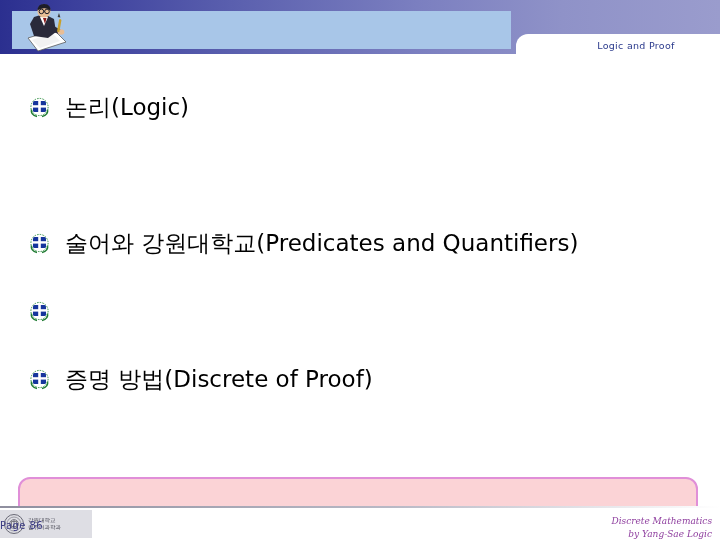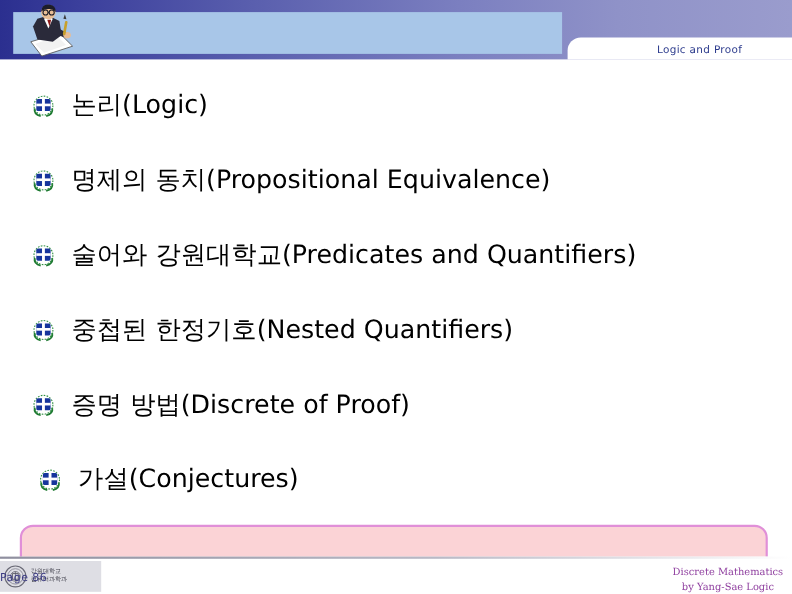--- a/index.html
+++ b/index.html
@@ -82,21 +82,21 @@
     left: 0;
     top: 54px;
     width: 720px;
     height: 452px;
   }
   .item {
     position: absolute;
     left: 28px;
     height: 44px;
     display: flex;
-    align-items: flex-start;
+    align-items: center;
     gap: 14px;
     white-space: nowrap;
   }
   .bullet {
     width: 23px;
     height: 23px;
     flex: 0 0 23px;
     position: relative;
   }
   .item-label {
@@ -174,24 +174,25 @@
     width: 720px;
     font-size: 10px;
     color: #3c3c84;
     font-family: "DejaVu Sans", sans-serif;
     letter-spacing: 0.4px;
   }
   .footer-credit {
     position: absolute;
     right: 8px;
     top: 9px;
-    text-align: center;
+    text-align: right;
     font-size: 9px;
     line-height: 1.45;
     color: #8f3f9f;
+    font-style: italic;
     font-family: "DejaVu Serif", serif;
     white-space: nowrap;
   }
 </style>
 </head>
 <body>
 
 <div class="header">
   <div class="header-bar"></div>
 
@@ -237,33 +238,20 @@
         <path d="M19.5,13.5 Q20.5,19 14,20.5" fill="none" stroke="#1f7a32" stroke-width="1.6"></path>
         <circle cx="11.5" cy="11" r="8.6" fill="none" stroke="#2f8f42" stroke-width="1" stroke-dasharray="1.5 1.2"></circle>
         <rect x="5" y="5" width="13" height="11" rx="1.5" fill="#16359c"></rect>
         <rect x="10.2" y="4" width="2.6" height="13" fill="#ffffff"></rect>
         <rect x="5" y="9.2" width="13" height="2.4" fill="#ffffff"></rect>
       </svg>
     </span>
     <span class="item-label">논리(Logic)</span>
   </div>
 
-  <div class="item" style="top:99px">
-    <span class="bullet">
-      <svg viewBox="0 0 23 23" width="23" height="23" aria-hidden="true">
-        <path d="M3.5,13.5 Q2.5,19 9,20.5" fill="none" stroke="#1f7a32" stroke-width="1.6"></path>
-        <path d="M19.5,13.5 Q20.5,19 14,20.5" fill="none" stroke="#1f7a32" stroke-width="1.6"></path>
-        <circle cx="11.5" cy="11" r="8.6" fill="none" stroke="#2f8f42" stroke-width="1" stroke-dasharray="1.5 1.2"></circle>
-        <rect x="5" y="5" width="13" height="11" rx="1.5" fill="#16359c"></rect>
-        <rect x="10.2" y="4" width="2.6" height="13" fill="#ffffff"></rect>
-        <rect x="5" y="9.2" width="13" height="2.4" fill="#ffffff"></rect>
-      </svg>
-    </span>
-    <span class="item-label">명제의 동치(Propositional Equivalence)</span>
-  </div>
 
   <div class="item" style="top:167px">
     <span class="bullet">
       <svg viewBox="0 0 23 23" width="23" height="23" aria-hidden="true">
         <path d="M3.5,13.5 Q2.5,19 9,20.5" fill="none" stroke="#1f7a32" stroke-width="1.6"></path>
         <path d="M19.5,13.5 Q20.5,19 14,20.5" fill="none" stroke="#1f7a32" stroke-width="1.6"></path>
         <circle cx="11.5" cy="11" r="8.6" fill="none" stroke="#2f8f42" stroke-width="1" stroke-dasharray="1.5 1.2"></circle>
         <rect x="5" y="5" width="13" height="11" rx="1.5" fill="#16359c"></rect>
         <rect x="10.2" y="4" width="2.6" height="13" fill="#ffffff"></rect>
         <rect x="5" y="9.2" width="13" height="2.4" fill="#ffffff"></rect>
@@ -276,51 +264,36 @@
     <span class="bullet">
       <svg viewBox="0 0 23 23" width="23" height="23" aria-hidden="true">
         <path d="M3.5,13.5 Q2.5,19 9,20.5" fill="none" stroke="#1f7a32" stroke-width="1.6"></path>
         <path d="M19.5,13.5 Q20.5,19 14,20.5" fill="none" stroke="#1f7a32" stroke-width="1.6"></path>
         <circle cx="11.5" cy="11" r="8.6" fill="none" stroke="#2f8f42" stroke-width="1" stroke-dasharray="1.5 1.2"></circle>
         <rect x="5" y="5" width="13" height="11" rx="1.5" fill="#16359c"></rect>
         <rect x="10.2" y="4" width="2.6" height="13" fill="#ffffff"></rect>
         <rect x="5" y="9.2" width="13" height="2.4" fill="#ffffff"></rect>
       </svg>
     </span>
-    <span class="item-label">중첩된 한정기호(Nested Quantifiers)</span>
   </div>
 
   <div class="item" style="top:303px">
     <span class="bullet">
       <svg viewBox="0 0 23 23" width="23" height="23" aria-hidden="true">
         <path d="M3.5,13.5 Q2.5,19 9,20.5" fill="none" stroke="#1f7a32" stroke-width="1.6"></path>
         <path d="M19.5,13.5 Q20.5,19 14,20.5" fill="none" stroke="#1f7a32" stroke-width="1.6"></path>
         <circle cx="11.5" cy="11" r="8.6" fill="none" stroke="#2f8f42" stroke-width="1" stroke-dasharray="1.5 1.2"></circle>
         <rect x="5" y="5" width="13" height="11" rx="1.5" fill="#16359c"></rect>
         <rect x="10.2" y="4" width="2.6" height="13" fill="#ffffff"></rect>
         <rect x="5" y="9.2" width="13" height="2.4" fill="#ffffff"></rect>
       </svg>
     </span>
     <span class="item-label">증명 방법(Discrete of Proof)</span>
   </div>
 
-  <div class="item in-box" style="top:371px">
-    <span class="bullet">
-      <svg viewBox="0 0 23 23" width="23" height="23" aria-hidden="true">
-        <rect class="bullet-plate" x="0" y="0" width="23" height="23" fill="#ffffff"></rect>
-        <path d="M3.5,13.5 Q2.5,19 9,20.5" fill="none" stroke="#1f7a32" stroke-width="1.6"></path>
-        <path d="M19.5,13.5 Q20.5,19 14,20.5" fill="none" stroke="#1f7a32" stroke-width="1.6"></path>
-        <circle cx="11.5" cy="11" r="8.6" fill="none" stroke="#2f8f42" stroke-width="1" stroke-dasharray="1.5 1.2"></circle>
-        <rect x="5" y="5" width="13" height="11" rx="1.5" fill="#16359c"></rect>
-        <rect x="10.2" y="4" width="2.6" height="13" fill="#ffffff"></rect>
-        <rect x="5" y="9.2" width="13" height="2.4" fill="#ffffff"></rect>
-      </svg>
-    </span>
-    <span class="item-label">가설(Conjectures)</span>
-  </div>
 
 </div>
 
 <div class="footer">
   <div class="footer-rule"></div>
 
   <div class="footer-logo-box">
     <svg class="footer-seal" viewBox="0 0 22 22" aria-hidden="true">
       <circle cx="11" cy="11" r="9.5" fill="none" stroke="#6a6a76" stroke-width="1"></circle>
       <circle cx="11" cy="11" r="7" fill="none" stroke="#8a8a96" stroke-width="0.8"></circle>

